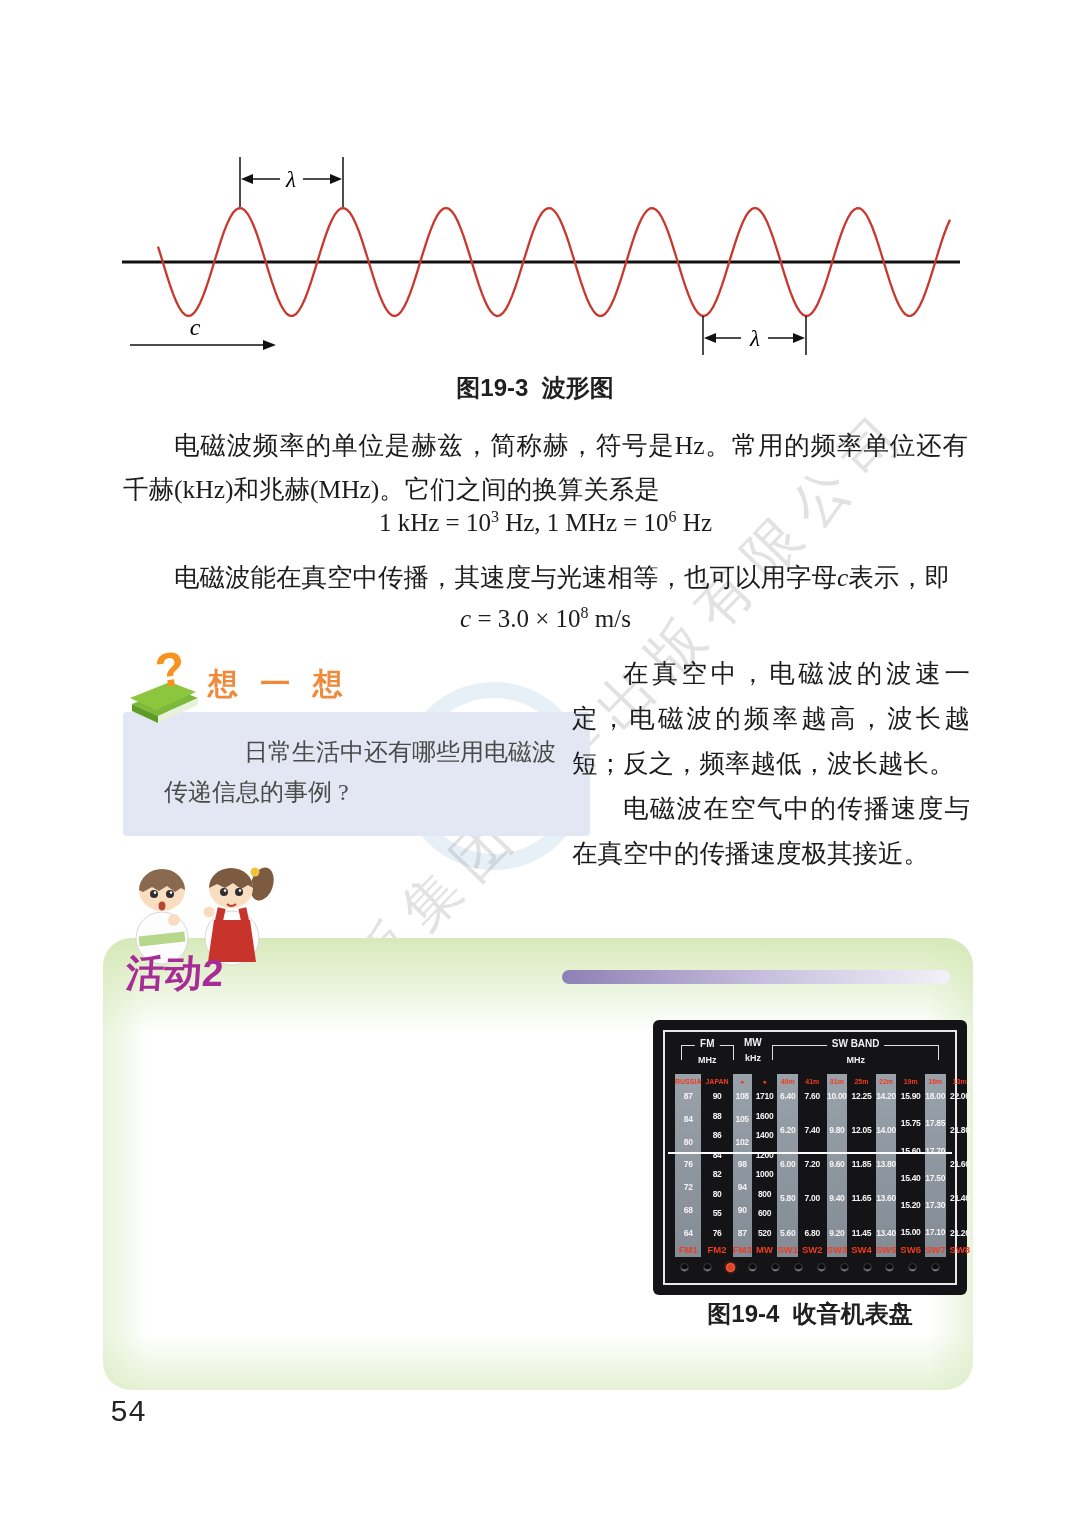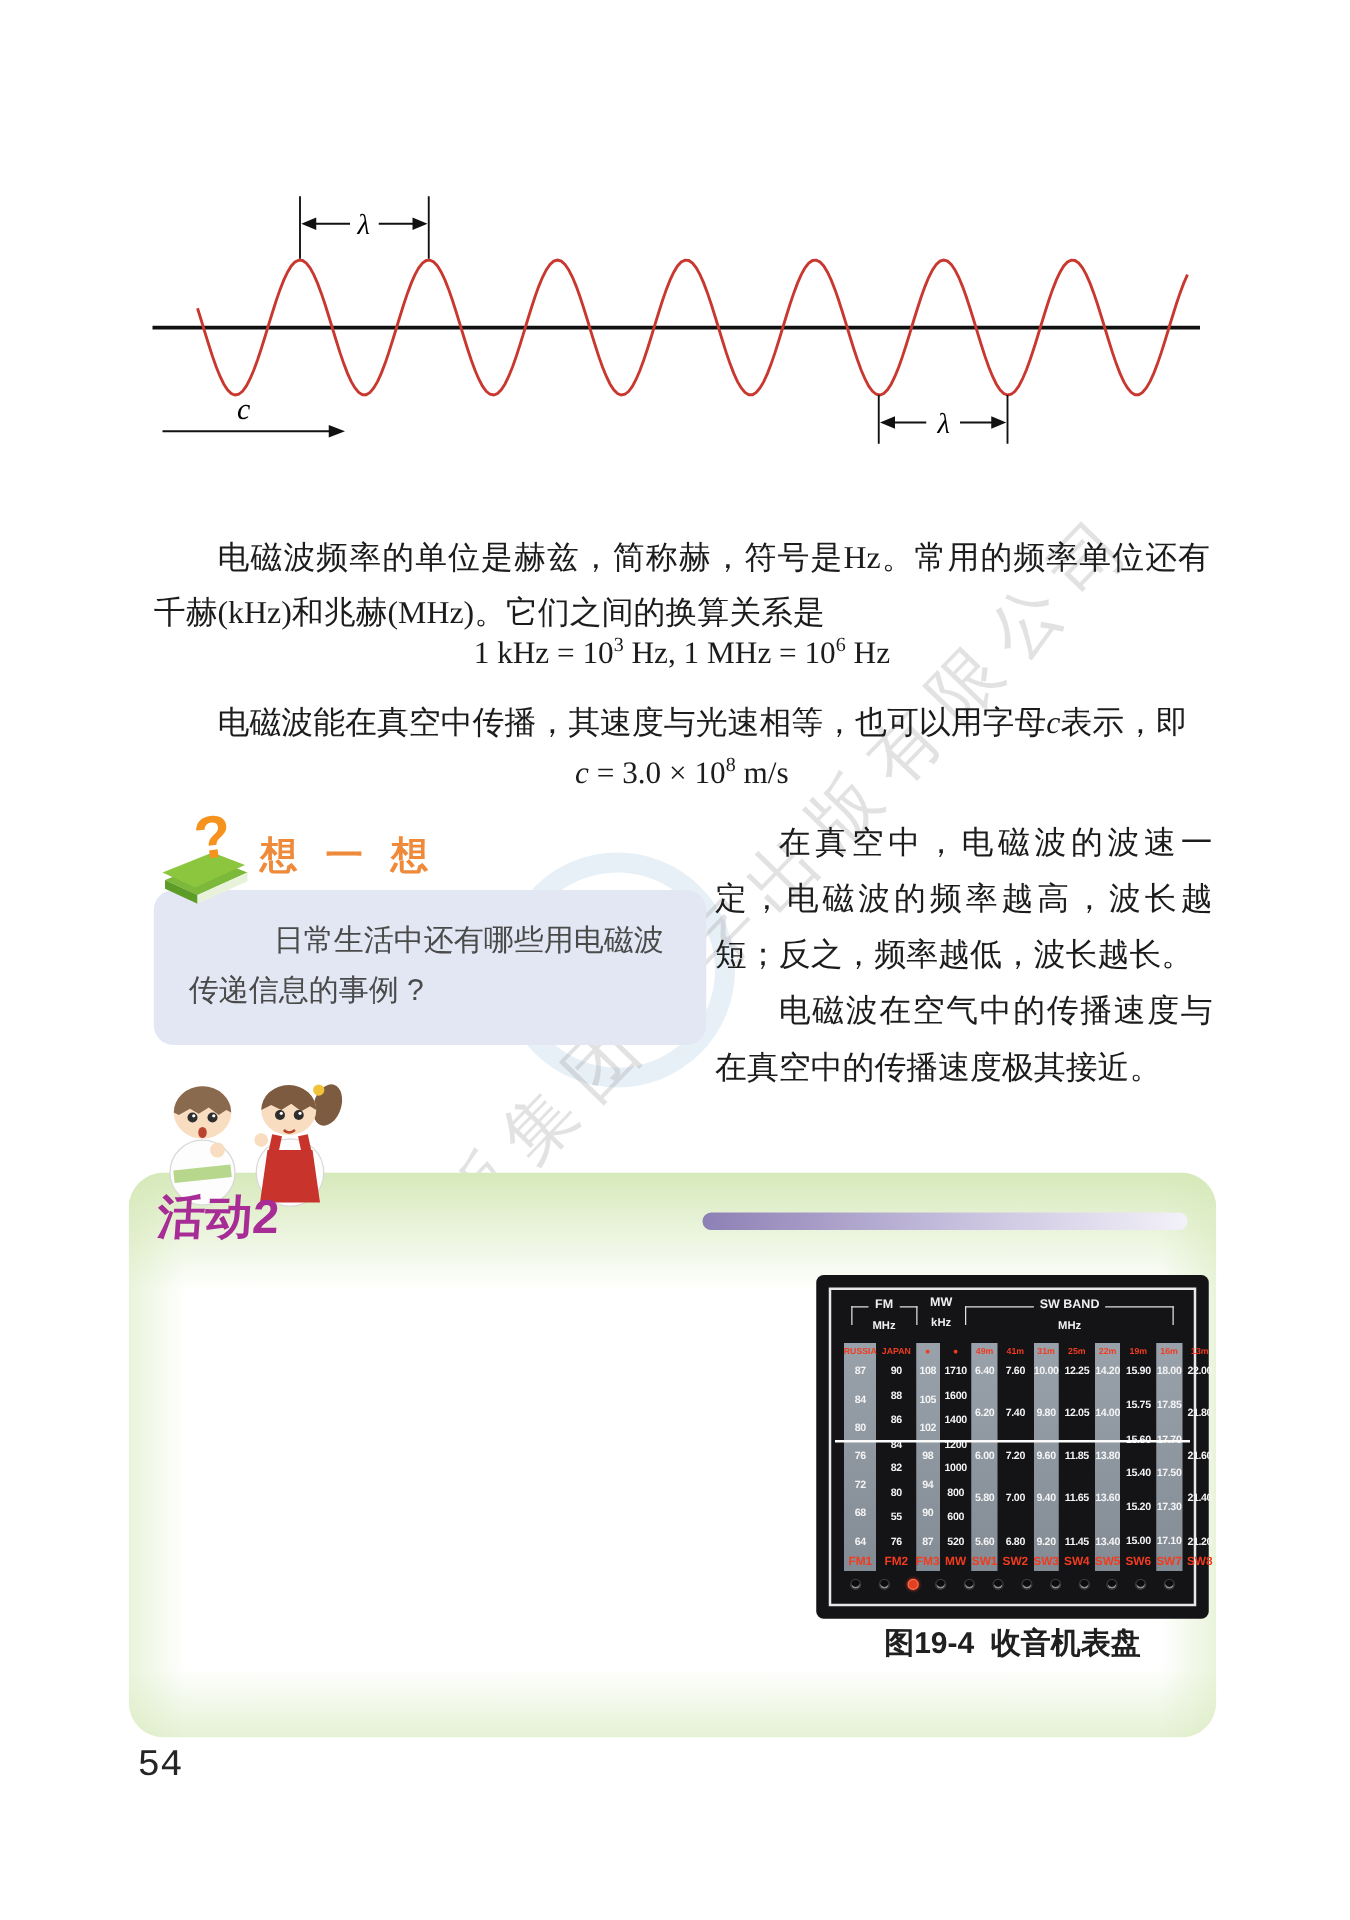--- a/index.html
+++ b/index.html
@@ -25,24 +25,24 @@
   .formula{position:absolute;left:123px;width:845px;text-align:center;font-size:25px;z-index:2;}
   .formula sup{font-size:16px;}
   .f1{top:508px;}
   .f2{top:604px;}
   .var{font-style:italic;}
   
   .think-icon{position:absolute;left:122px;top:648px;z-index:3;}
   .think-title{position:absolute;left:208px;top:664px;font-family:"Liberation Sans","DejaVu Sans",sans-serif;
                font-weight:bold;font-size:30px;color:#ef8a3a;letter-spacing:7px;z-index:3;}
   .think-box{position:absolute;left:123px;top:712px;width:442px;height:124px;background:#e2e7f3;
-             border-radius:16px;z-index:2;font-family:"Liberation Sans","DejaVu Sans",sans-serif;
-             font-size:24px;color:#4a4a4a;}
+             border-radius:4px;z-index:2;font-family:"Liberation Sans","DejaVu Sans",sans-serif;
+             font-size:24px;color:#4a4a4a;padding-left:25px;}
   .think-box .l1{margin:24px 0 0 96px;}
-  .think-box .l2{margin:8px 0 0 28px;}
+  .think-box .l2{margin:8px 0 0 16px;font-family:Liberation Serif, serif;}
   
   .right-col{position:absolute;left:572px;top:651px;width:398px;font-size:25.5px;line-height:45px;
              text-align:justify;z-index:2;}
   .right-col p{margin:0;text-indent:2em;}
   
   .activity-box{position:absolute;left:103px;top:938px;width:870px;height:452px;border-radius:28px;
                 background-color:#ffffff;z-index:1;
                 background-image:
                   linear-gradient(180deg,rgba(212,232,182,.95),rgba(255,255,255,0) 95px),
                   linear-gradient(0deg,rgba(216,234,190,.65),rgba(255,255,255,0) 55px),
@@ -131,20 +131,21 @@
       </g>
       <polygon points="604,193 616,188 616,198" fill="#111"></polygon>
       <polygon points="705,193 693,188 693,198" fill="#111"></polygon>
       <text x="655" y="201" text-anchor="middle" font-size="23" font-style="italic">λ</text>
 
       <line x1="30" y1="200" x2="166" y2="200" stroke="#111" stroke-width="1.6"></line>
       <polygon points="176,200 163,195 163,205" fill="#111"></polygon>
       <text x="95" y="190" text-anchor="middle" font-size="24" font-style="italic">c</text>
     </svg>
   </div>
+  <div class="fig-caption">图19-3  波形图</div>
 
   <div class="para p1">电磁波频率的单位是赫兹，简称赫，符号是Hz。常用的频率单位还有千赫(kHz)和兆赫(MHz)。它们之间的换算关系是</div>
   <div class="formula f1"><span>1 kHz = 10</span><sup>3</sup><span> Hz, 1 MHz = 10</span><sup>6</sup><span> Hz</span></div>
   <div class="para p2"><span>电磁波能在真空中传播，其速度与光速相等，也可以用字母</span><span class="var">c</span><span>表示，即</span></div>
   <div class="formula f2"><span class="var">c</span><span> = 3.0 × 10</span><sup>8</sup><span> m/s</span></div>
 
   <svg class="think-icon" width="84" height="92" viewBox="0 0 84 92">
     <path d="M10,56 L50,40 L76,50 L36,68 Z" fill="#7cb83a"></path>
     <path d="M10,56 L36,68 L36,75 L10,63 Z" fill="#5e9c28"></path>
     <path d="M36,68 L76,50 L76,57 L36,75 Z" fill="#e8f2da"></path>

